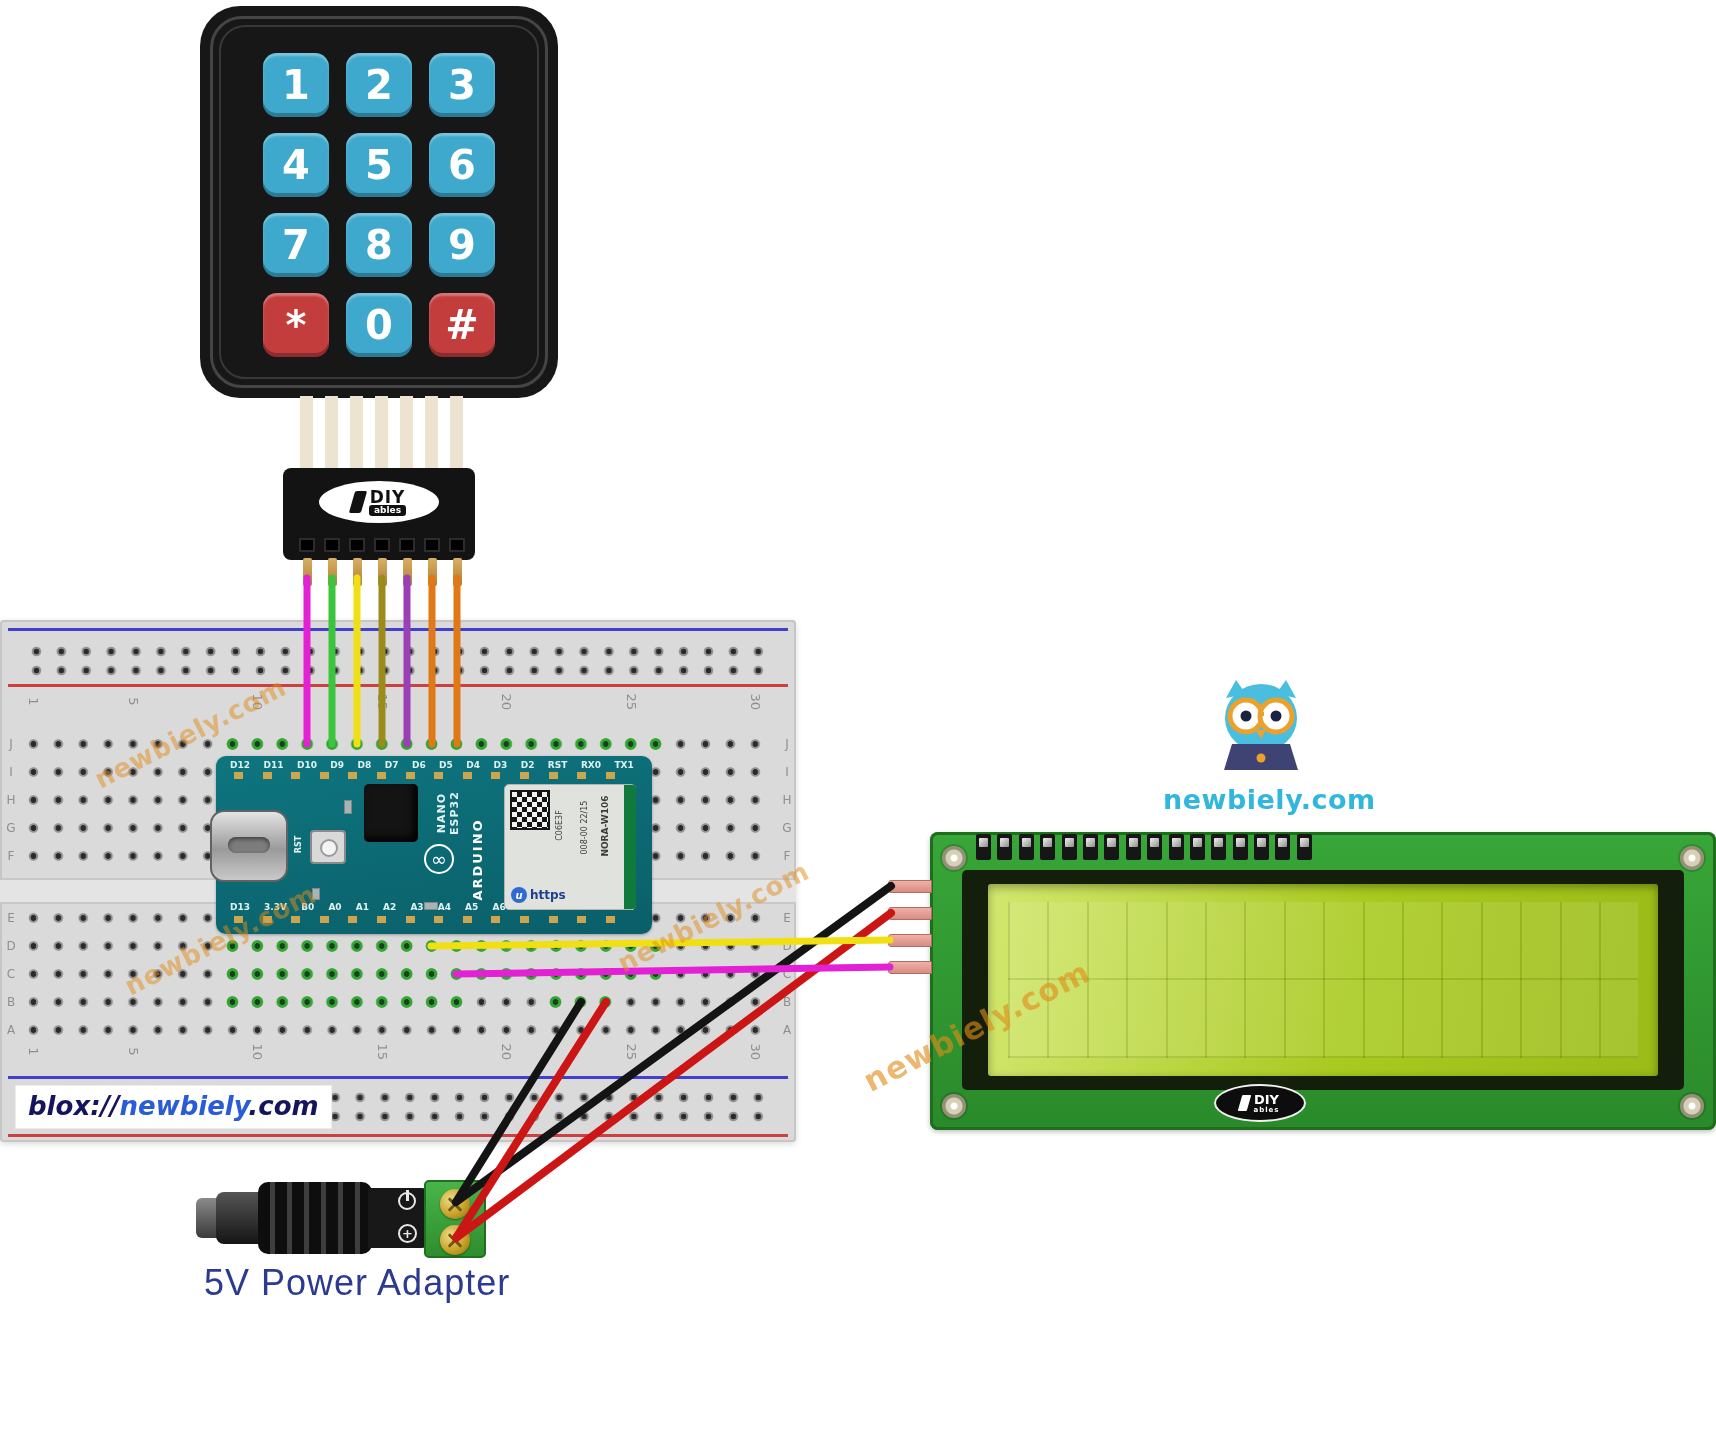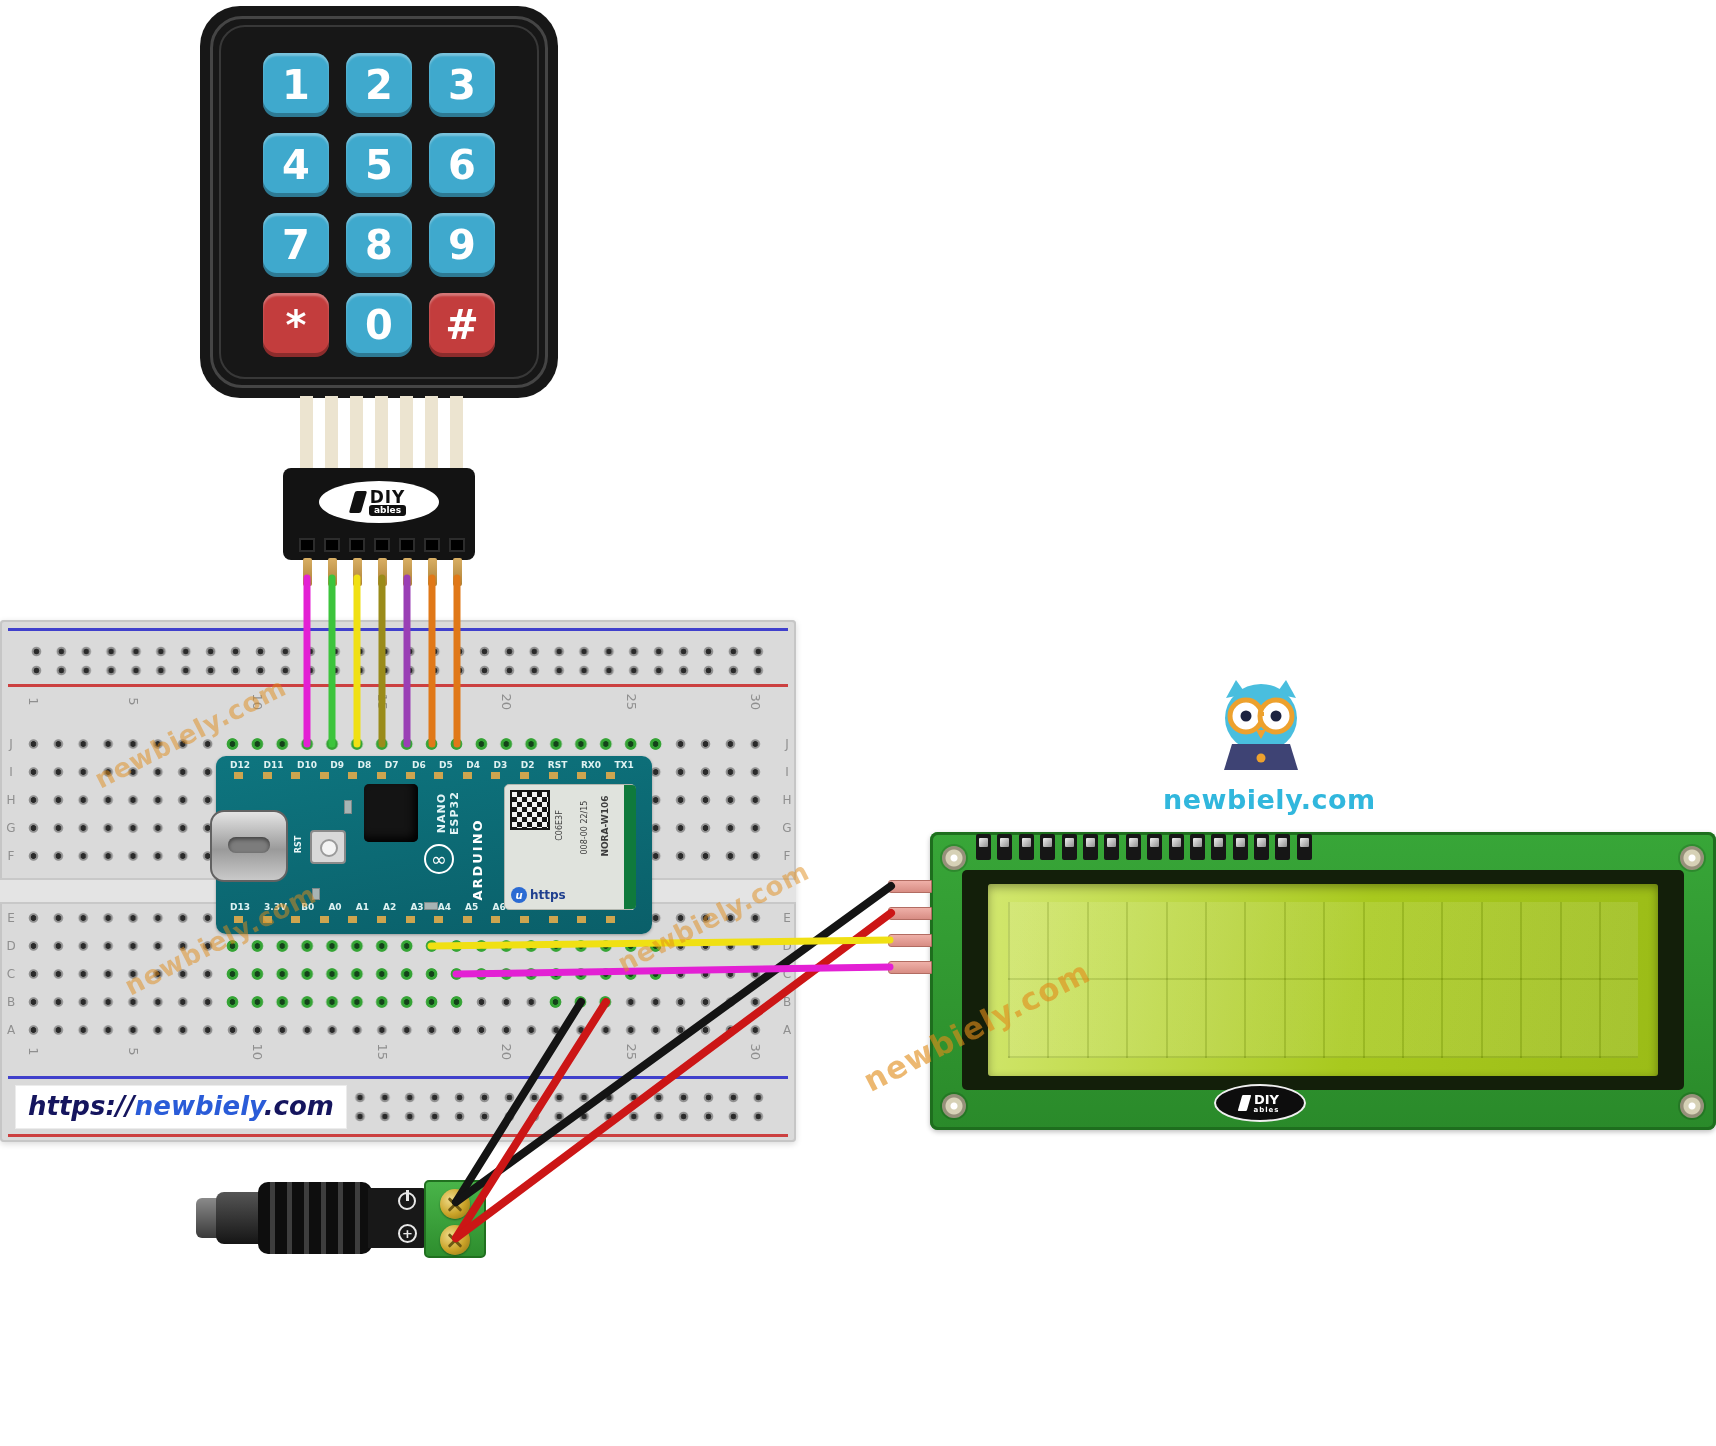--- a/index.html
+++ b/index.html
@@ -175,21 +175,21 @@
     <span class="abs row-letter" style="left:781px;top:173px">H</span>
     <span class="abs row-letter" style="left:781px;top:201px">G</span>
     <span class="abs row-letter" style="left:781px;top:229px">F</span>
     <span class="abs row-letter" style="left:781px;top:291px">E</span>
     <span class="abs row-letter" style="left:781px;top:319px">D</span>
     <span class="abs row-letter" style="left:781px;top:347px">C</span>
     <span class="abs row-letter" style="left:781px;top:375px">B</span>
     <span class="abs row-letter" style="left:781px;top:403px">A</span>
 
     <div class="abs url-box">
-      <span>https://</span><span class="url-name">newbiely</span><span>.com</span>
+      <span>blox://</span><span class="url-name">newbiely</span><span>.com</span>
     </div>
   </div>
 
   <div class="abs keypad">
     <div class="abs kp-b1"></div>
     <div class="abs kp-b2"></div>
     <div class="abs kp-keys">
       <div class="key">1</div>
       <div class="key">2</div>
       <div class="key">3</div>
@@ -377,20 +377,21 @@
   <div class="abs psu-terminal">
     <div class="abs screw-gold" style="top:7px">
       <div class="slot-a"></div>
       <div class="slot-b"></div>
     </div>
     <div class="abs screw-gold" style="top:43px">
       <div class="slot-a"></div>
       <div class="slot-b"></div>
     </div>
   </div>
+  <div class="abs psu-label">5V Power Adapter</div>
 
   <svg class="abs wires" viewBox="0 0 1716 1446">
     <line x1="307" y1="578" x2="307" y2="744" stroke-width="7" stroke-linecap="round" stroke="#e320d4"></line>
     <line x1="332" y1="578" x2="332" y2="744" stroke-width="7" stroke-linecap="round" stroke="#3cc43c"></line>
     <line x1="357" y1="578" x2="357" y2="744" stroke-width="7" stroke-linecap="round" stroke="#f0e013"></line>
     <line x1="382" y1="578" x2="382" y2="744" stroke-width="7" stroke-linecap="round" stroke="#9a8b1a"></line>
     <line x1="407" y1="578" x2="407" y2="744" stroke-width="7" stroke-linecap="round" stroke="#9a3fb5"></line>
     <line x1="432" y1="578" x2="432" y2="744" stroke-width="7" stroke-linecap="round" stroke="#e07818"></line>
     <line x1="457" y1="578" x2="457" y2="744" stroke-width="7" stroke-linecap="round" stroke="#e07818"></line>
 

